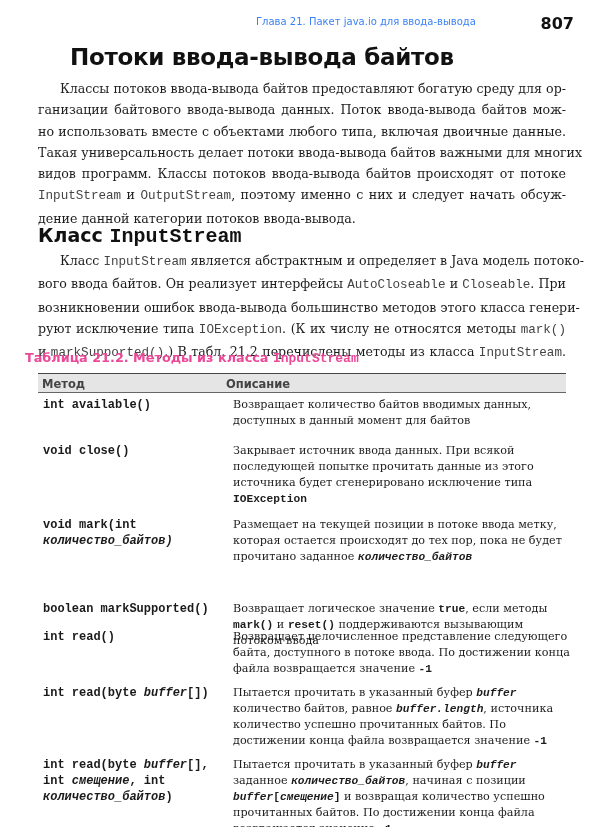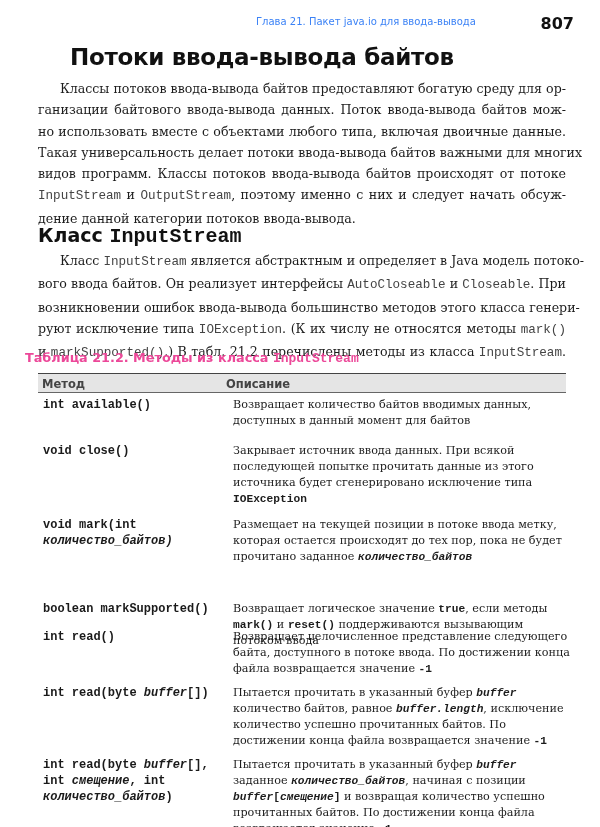--- a/index.html
+++ b/index.html
@@ -128,21 +128,21 @@
       <span class="ln"><span>файла возвращается значение </span><span class="cb">-1</span></span>
     </div>
   </div>
 
   <div class="row" style="position:absolute;top:312px;height:66px;width:528px;">
     <div class="m">
         <span class="ln"><span>int read(byte </span><span class="it">buffer</span><span>[])</span></span>
       </div>
     <div class="d">
       <span class="ln"><span>Пытается прочитать в указанный буфер </span><span class="it">buffer</span></span>
-      <span class="ln"><span>количество байтов, равное </span><span class="it">buffer.length</span><span>, исключение</span></span>
+      <span class="ln"><span>количество байтов, равное </span><span class="it">buffer.length</span><span>, источника</span></span>
       <span class="ln">количество успешно прочитанных байтов. По</span>
       <span class="ln"><span>достижении конца файла возвращается значение </span><span class="cb">-1</span></span>
     </div>
   </div>
 
   <div class="row" style="position:absolute;top:384px;height:82px;width:528px;">
     <div class="m">
       <span class="ln"><span>int read(byte </span><span class="it">buffer</span><span>[],</span></span>
       <span class="ln"><span>int </span><span class="it">смещение</span><span>, int</span></span>
       <span class="ln"><span class="it">количество_байтов</span><span>)</span></span>

